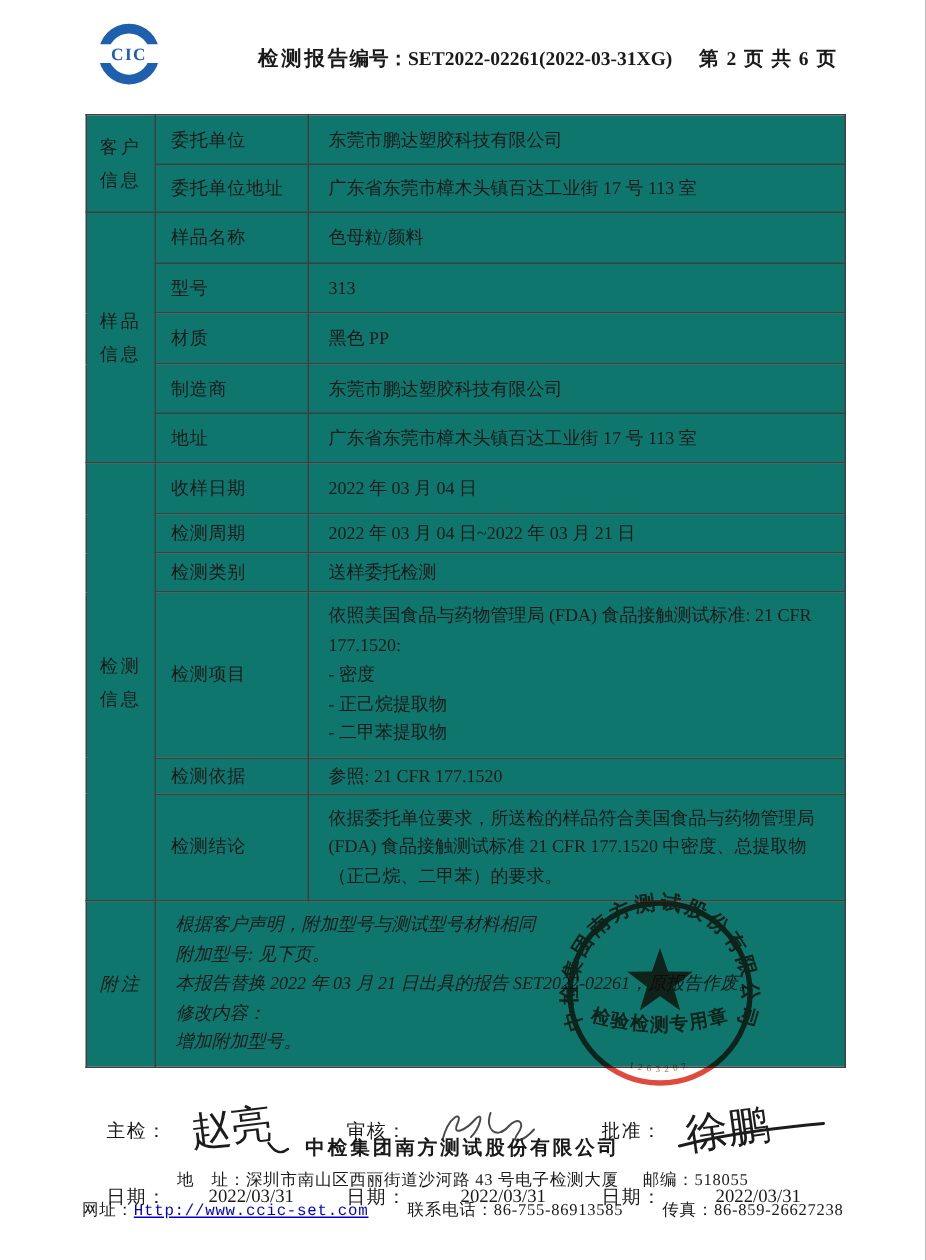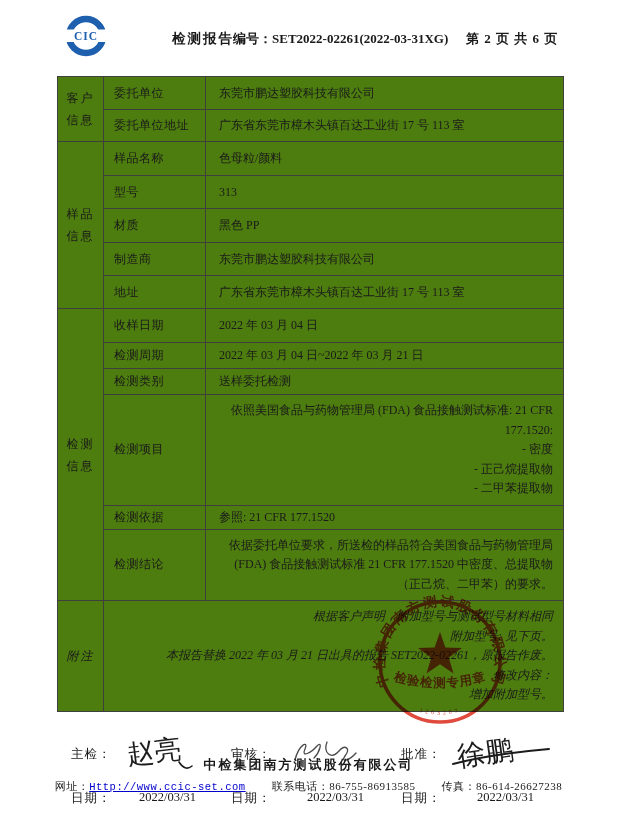--- a/index.html
+++ b/index.html
@@ -9,27 +9,27 @@
     margin:0 auto; overflow:hidden;
     font-family:"Liberation Serif","DejaVu Serif",serif; color:#1a1a1a;
   }
   
   .hdr-logo { position:absolute; left:64px; top:14px; }
   .hdr-title { position:absolute; left:124px; top:30px; font-size:13.5px; font-weight:bold; letter-spacing:2px;margin-left:48px; }
   .hdr-no { position:absolute; left:233px; top:30px; font-size:13px; font-weight:bold; }
   .hdr-page { position:absolute; left:466px; top:30px; font-size:13px; font-weight:bold; letter-spacing:1px; }
   
   table.report { position:absolute; left:57px; top:76px; width:506px; border-collapse:collapse; table-layout:fixed; }
-  table.report td { border:1px solid #3f3f3f; font-size:12px; vertical-align:middle; background:#4d7c0f; }
+  table.report td { border:1px solid #3f3f3f; font-size:12px; vertical-align:middle; background:#0f766e; }
   col.c1 { width:46px; } col.c2 { width:102px; } col.c3 { width:358px; }
   td.sec { text-align:center; }
   td.sec span { display:inline-block; width:2.4em; line-height:22px; letter-spacing:2px; text-align:center; }
   td.fld { padding:2px 4px 2px 10px; letter-spacing:0.5px; }
   td.val { padding:2px 6px 2px 13px; }
-  td.multi { white-space:pre-line; line-height:19.5px; padding:6px 10px 6px 13px; vertical-align:middle;text-align:right; }
+  td.multi { white-space:pre-line; line-height:19.5px; padding:6px 10px 6px 13px; vertical-align:middle; }
   tr.r33 td { height:33px; } tr.r32 td { height:32px; } tr.r34 td { height:34px; }
   tr.r25 td { height:34px; } tr.r26 td { height:26px; } tr.r93 td { height:93px; }
   tr.r24 td { height:24px; } tr.r41 td { height:41px; } tr.r95 td { height:95px;font-style:italic; }
   
   .sign-area { position:absolute; left:57px; top:732px; width:506px; height:100px; font-size:12.5px; }
   .sign-area .role, .sign-area .dlabel { position:absolute; letter-spacing:1px; }
   .sig { position:absolute; }
   .dval { position:absolute; font-size:12.5px; }
   
   .stamp { position:absolute; left:369px; top:591px; mix-blend-mode:multiply; opacity:0.92; }
@@ -181,17 +181,20 @@
       <textPath href="#innerPath" startOffset="50%" text-anchor="middle">检验检测专用章</textPath>
     </text>
     <text font-size="6" fill="#dd3a2b" letter-spacing="3">
       <textPath href="#serialPath" startOffset="50%" text-anchor="middle">1263207</textPath>
     </text>
   </svg>
 
   <div class="footer">
     <div class="f-company">中检集团南方测试股份有限公司</div>
     <div class="f-line">
-      <span>网址：</span><a class="f-url" href="#">Http://www.ccic-set.com</a><span class="f-sp">联系电话：</span><span>86-755-86913585</span><span class="f-sp">传真：</span><span>86-614-26627238</span>
+      <span>地　址：</span><span>深圳市南山区西丽街道沙河路 43 号电子检测大厦</span><span class="f-gap">邮编：</span><span>518055</span>
+    </div>
+    <div class="f-line">
+      <span>网址：</span><a class="f-url" href="#">Http://www.ccic-set.com</a><span class="f-sp">联系电话：</span><span>86-755-86913585</span><span class="f-sp">传真：</span><span>86-859-26627238</span>
     </div>
   </div>
 
 </div>
 
 </body></html>

